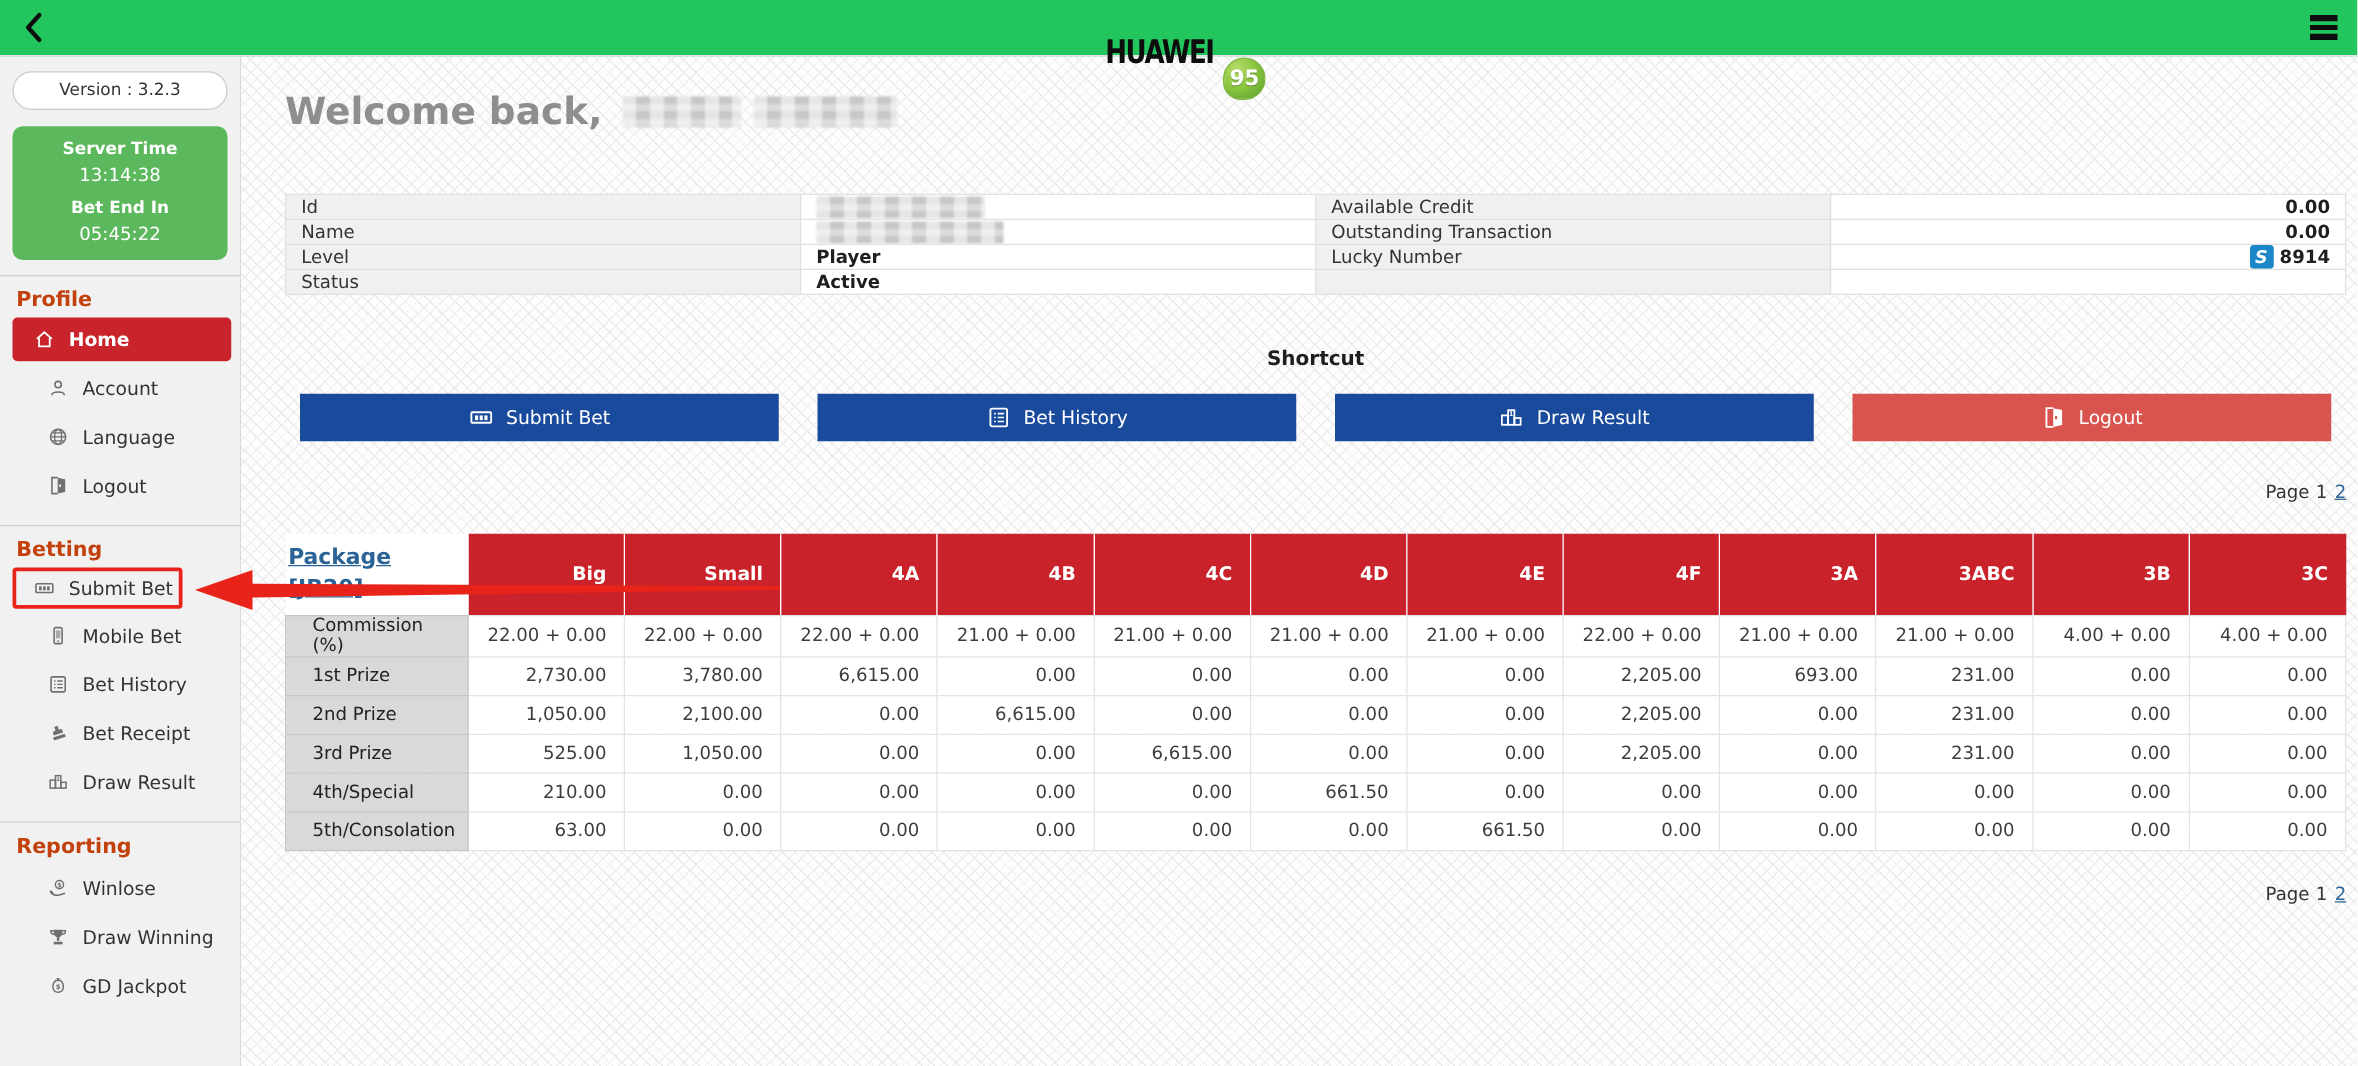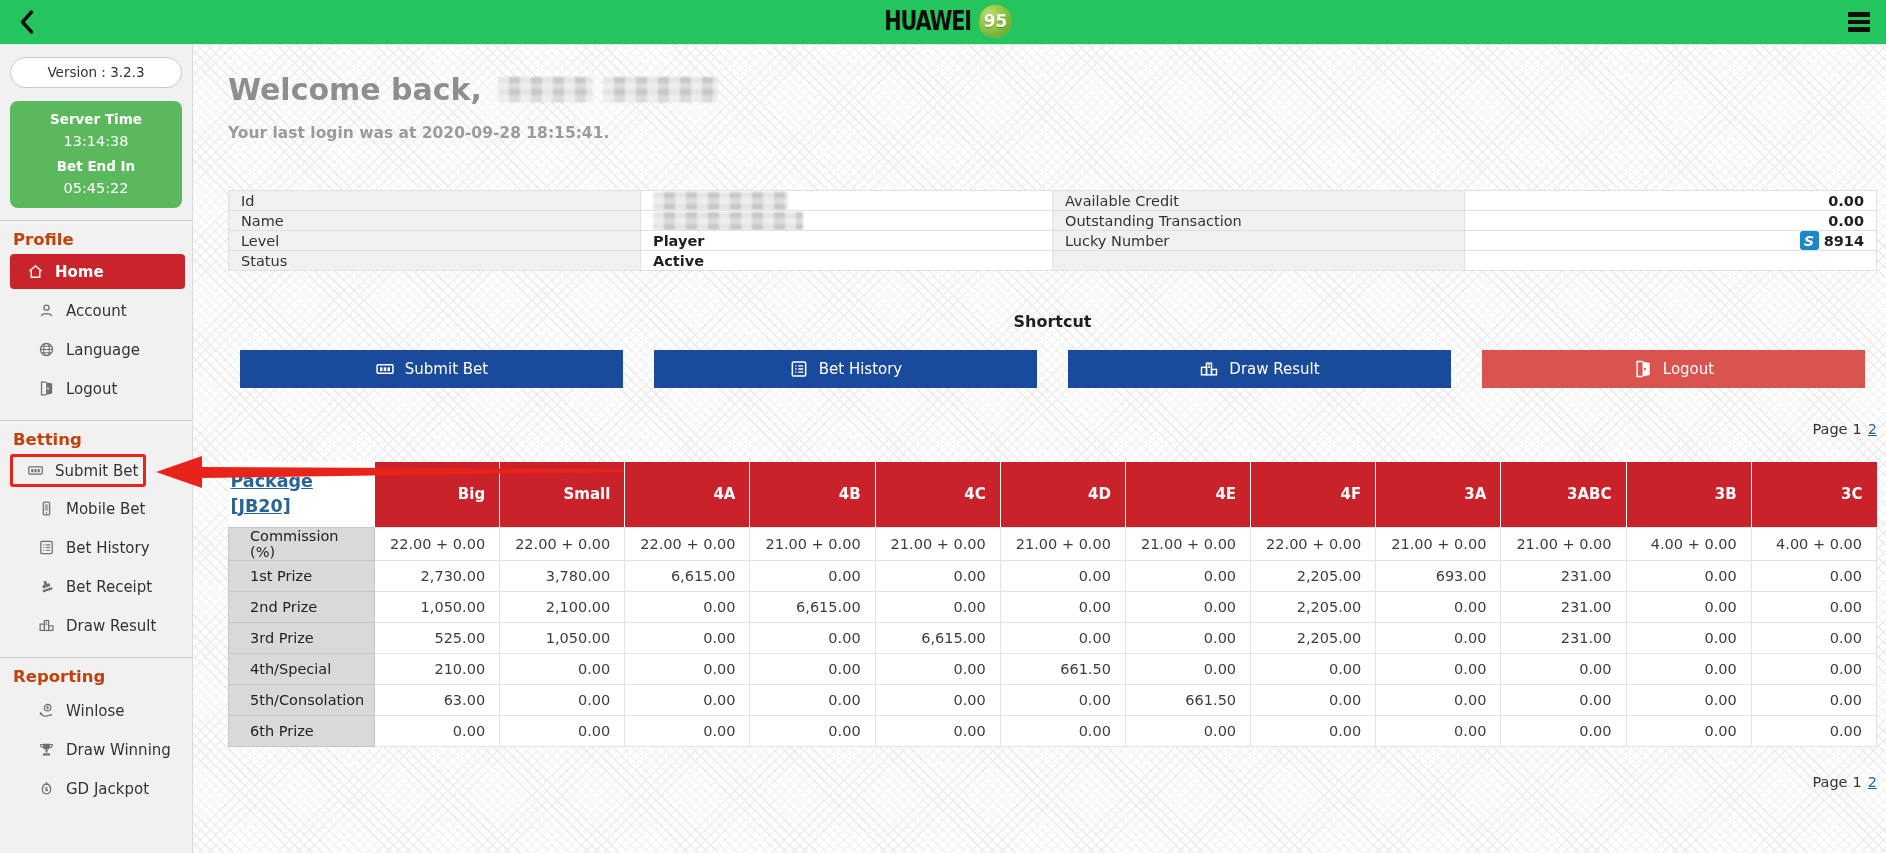--- a/index.html
+++ b/index.html
@@ -16,21 +16,21 @@
     height:45px; background:#22c55e; border-bottom:1px solid #e2e2e2;
     display:flex; align-items:center; position:relative; z-index:5;
   }
   .back-btn { margin-left:16px; width:28px; height:30px; display:flex; align-items:center; cursor:pointer; }
   .logo { position:absolute; left:50%; top:4px; transform:translateX(-50%); display:flex; align-items:center; }
   .brand { display:inline-block; font-weight:800; font-size:26px; letter-spacing:-1.5px; color:#0d0d0d; transform:scaleX(.8); }
   .badge95 {
     width:34px; height:34px; border-radius:50% 50% 50% 42%;
     background:radial-gradient(circle at 32% 28%, #b9dd6d 0%, #8cc63f 45%, #55a02f 100%);
     color:#fff; font-weight:bold; font-size:17px; display:flex; align-items:center; justify-content:center;
-    margin-left:-3px; text-shadow:0 1px 1px rgba(0,0,0,.3); border:1px solid #7ab53a;
+    margin-left:-3px; text-shadow:0 1px 1px rgba(0,0,0,.3); border:1px solid #7ab53a;margin-top:42px;
   }
   .menu-btn { margin-left:auto; margin-right:14px; cursor:pointer; padding:4px 2px; }
   .menu-btn .bar { width:22px; height:4.5px; background:#0d0d0d; margin:3px 0; }
 
   
   .body { display:flex; height:808px; }
   .sidebar {
     width:193px; min-width:193px; background:#f1f1f1;
     border-right:1px solid #dadada; padding-bottom:4px; overflow:hidden;
   }
@@ -310,21 +310,20 @@
           </div>
         </nav>
     </aside>
 
     <main class="main">
       <h1 class="welcome">
         <span>Welcome back,</span>
         <span class="blur-blob name-blur-1"></span>
         <span class="blur-blob name-blur-2"></span>
       </h1>
-      <div class="last-login">Your last login was at 2020-09-28 18:15:41.</div>
 
       <table class="profile-table">
         <colgroup>
             <col style="width:25%">
             <col style="width:25%">
             <col style="width:25%">
             <col style="width:25%">
           </colgroup>
         <tbody>
           <tr>
@@ -529,35 +528,20 @@
               <td class="rval">0.00</td>
               <td class="rval">0.00</td>
               <td class="rval">0.00</td>
               <td class="rval">661.50</td>
               <td class="rval">0.00</td>
               <td class="rval">0.00</td>
               <td class="rval">0.00</td>
               <td class="rval">0.00</td>
               <td class="rval">0.00</td>
             </tr>
-            <tr>
-              <td class="rlabel">6th Prize</td>
-              <td class="rval">0.00</td>
-              <td class="rval">0.00</td>
-              <td class="rval">0.00</td>
-              <td class="rval">0.00</td>
-              <td class="rval">0.00</td>
-              <td class="rval">0.00</td>
-              <td class="rval">0.00</td>
-              <td class="rval">0.00</td>
-              <td class="rval">0.00</td>
-              <td class="rval">0.00</td>
-              <td class="rval">0.00</td>
-              <td class="rval">0.00</td>
-            </tr>
           </tbody>
         </table>
 
       <div class="pagination bottom">
         <span>Page</span><span class="cur">1</span><a class="pg-link">2</a>
       </div>
     </main>
   </div>
 
   <svg class="red-arrow" width="480" height="42" viewBox="0 0 480 42">

